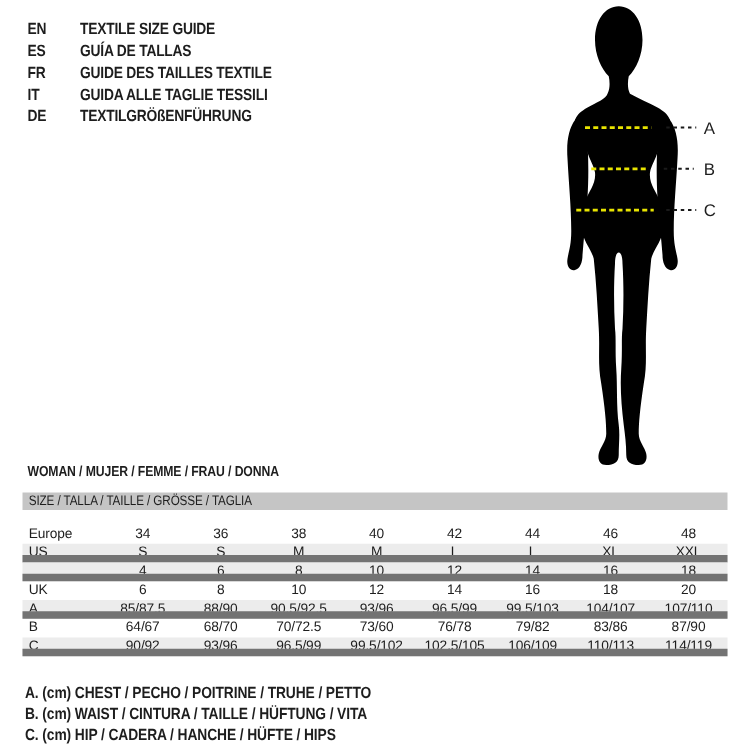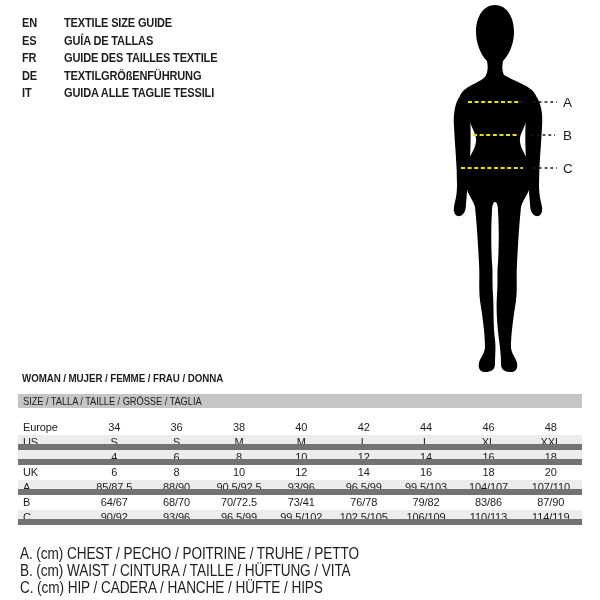--- a/index.html
+++ b/index.html
@@ -33,21 +33,21 @@
   .size-table{position:absolute;left:18px;top:394px;width:564px;font-size:11px;letter-spacing:-0.1px;}
   .table-header{background:var(--header-bg,#c5c5c5);height:14px;line-height:14px;padding-left:5px;margin-bottom:12px;}
   .table-header .cond{font-size:11px;}
   .trow{display:flex;height:15px;line-height:15px;box-sizing:border-box;}
   .trow.shaded{background:var(--shaded-bg,#ececec);border-bottom:6px solid #737373;}
   .tcell{flex:1;text-align:center;overflow:hidden;}
   .tcell.label{flex:0 0 60px;text-align:left;padding-left:5px;}
 
   
   .legend{position:absolute;left:20px;top:545px;}
-  .legend-item{font-weight:normal;font-size:16px;line-height:17px;letter-spacing:-0.1px;}
+  .legend-item{font-weight:bold;font-size:13px;line-height:17px;letter-spacing:-0.1px;}
 </style>
 </head>
 <body>
 
 <div class="canvas">
 
   <div class="lang-list">
 
   <div class="lang-row">
       <span class="lang-code">EN</span>
@@ -55,26 +55,26 @@
     </div>
       <div class="lang-row">
       <span class="lang-code">ES</span>
       <span class="lang-label">GUÍA DE TALLAS</span>
     </div>
       <div class="lang-row">
       <span class="lang-code">FR</span>
       <span class="lang-label">GUIDE DES TAILLES TEXTILE</span>
     </div>
       <div class="lang-row">
+      <span class="lang-code">IT</span>
+      <span class="lang-label">GUIDA ALLE TAGLIE TESSILI</span>
+    </div>
+      <div class="lang-row">
       <span class="lang-code">DE</span>
       <span class="lang-label">TEXTILGRÖßENFÜHRUNG</span>
-    </div>
-      <div class="lang-row">
-      <span class="lang-code">IT</span>
-      <span class="lang-label">GUIDA ALLE TAGLIE TESSILI</span>
     </div>
     </div>
 
   <svg class="figure-svg" width="185" height="380" viewBox="0 0 185 380">
 
     <path fill="var(--silhouette)" d="
       M80,5
       C91,5 99,16 99,32
       C99,44 94,55 88,61
       C87,66 87,71 89,75
@@ -214,21 +214,21 @@
         <span class="tcell">96.5/99</span>
         <span class="tcell">99.5/103</span>
         <span class="tcell">104/107</span>
         <span class="tcell">107/110</span>
       </div>
         <div class="trow">
         <span class="tcell label">B</span>
         <span class="tcell">64/67</span>
         <span class="tcell">68/70</span>
         <span class="tcell">70/72.5</span>
-        <span class="tcell">73/41</span>
+        <span class="tcell">73/60</span>
         <span class="tcell">76/78</span>
         <span class="tcell">79/82</span>
         <span class="tcell">83/86</span>
         <span class="tcell">87/90</span>
       </div>
         <div class="trow shaded">
         <span class="tcell label">C</span>
         <span class="tcell">90/92</span>
         <span class="tcell">93/96</span>
         <span class="tcell">96.5/99</span>

